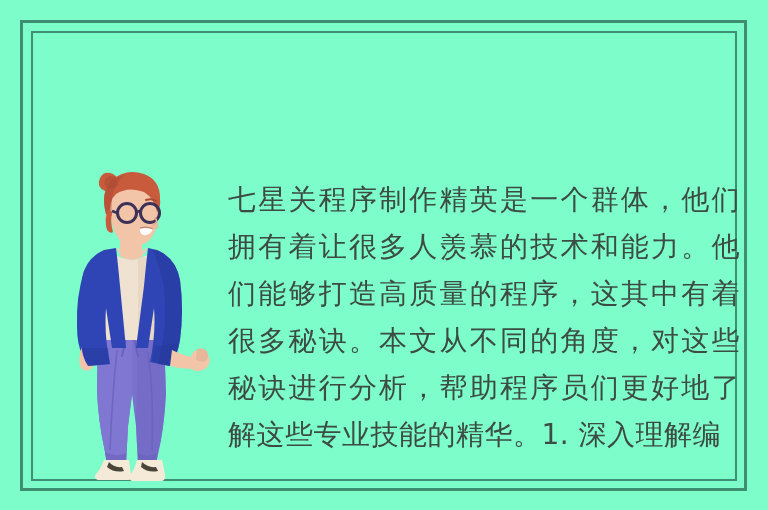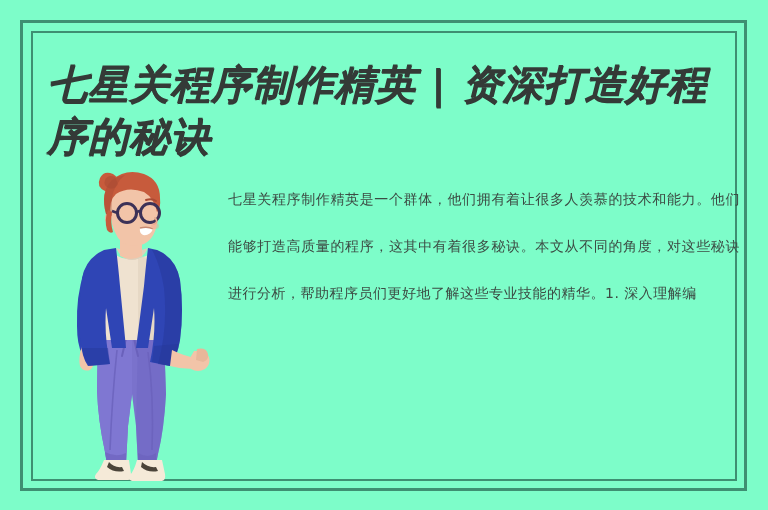--- a/index.html
+++ b/index.html
@@ -63,21 +63,21 @@
 
   
   .body-copy {
     position: absolute;
     left: 228px;
     top: 176px;
     width: 512px;
     height: 300px;
     overflow: hidden;
     font-family: "DejaVu Sans", "Liberation Sans", sans-serif;
-    font-size: 14px;
+    font-size: 28px;
     line-height: 47px;
     letter-spacing: 0.5px;
     color: #3c4c44;
     text-align: justify;
     text-justify: inter-character;
   }
 
   
   .illustration {
     position: absolute;
@@ -89,21 +89,20 @@
   .illustration svg { display: block; width: 100%; height: 100%; }
 </style>
 </head>
 <body>
 
 <div id="canvas">
 
   <div class="frame-outer"></div>
   <div class="frame-inner"></div>
 
-  <div class="title">七星关程序制作精英 | 资深打造好程序的秘诀</div>
 
   <div class="illustration">
     <svg viewBox="0 0 150 315" xmlns="http://www.w3.org/2000/svg">
 
       <g>
         <path d="M38 168 L104 168 L106 226 Q104 262 98 286 L96 296 L78 296 L76 258 L72 226 L68 258 L66 296 L47 296 L45 284 Q38 252 37 222 Z" fill="#7a72cc"></path>
         <path d="M72 226 L68 258 L66 296 L47 296 L45 284 Q38 252 37 222 L38 168 L72 168 Z" fill="#7f77d2"></path>
         <path d="M76 258 L78 296 L96 296 L98 286 Q104 262 106 226 L104 168 L78 168 Z" fill="#6f67c2" opacity="0.55"></path>
 
         <path d="M57 182 Q52 230 50 282" stroke="#6a61bb" stroke-width="1.6" fill="none" opacity="0.8"></path>

